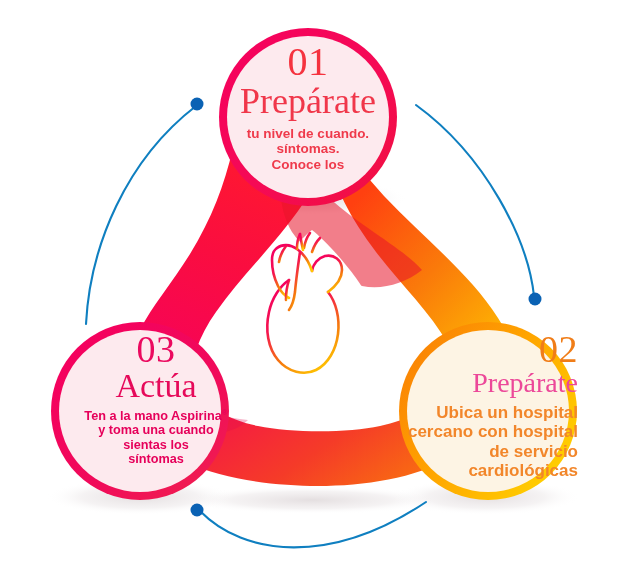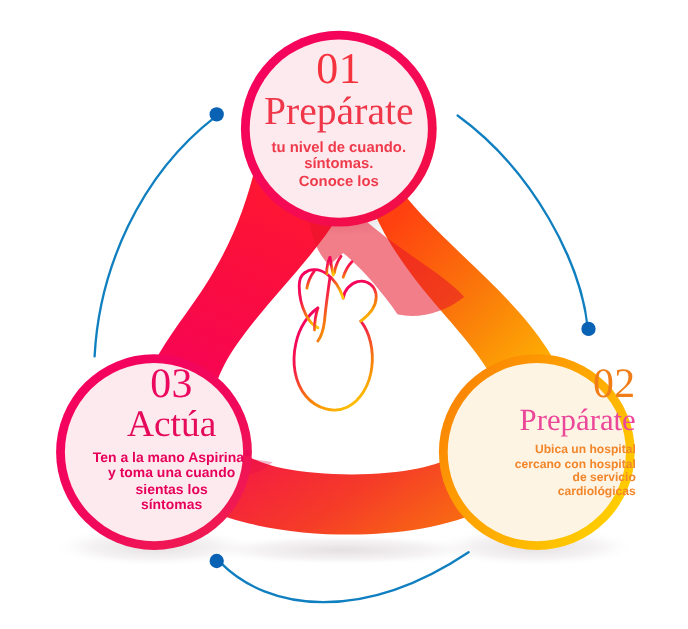--- a/index.html
+++ b/index.html
@@ -54,21 +54,21 @@
   
   #node1-text { left: 215px; top: 42px; width: 186px; }
   #node1-text .node-num   { font-size: 40px; color: #f5333f; }
   #node1-text .node-title { font-size: 36px; color: #f0374a; margin-top: 1px; }
   #node1-text .node-desc  { font-size: 13.5px; color: #ef3a4b; margin-top: 7px; }
 
   
   #node2-text { left: 398px; top: 330px; width: 180px; text-align: right; }
   #node2-text .node-num   { font-size: 38px; color: #f07d18; }
   #node2-text .node-title { font-size: 28px; color: #ec4899; margin-top: 1px; }
-  #node2-text .node-desc  { font-size: 11px; color: #f2862a; margin-top: 6px; }
+  #node2-text .node-desc  { font-size: 17px; color: #f2862a; margin-top: 6px; }
 
   
   #node3-text { left: 64px; top: 330px; width: 184px; }
   #node3-text .node-num   { font-size: 38px; color: #eb0a5f; }
   #node3-text .node-title { font-size: 34px; color: #e60a5a; margin-top: 1px; }
   #node3-text .node-desc  { font-size: 12.7px; color: #e6005a; margin-top: 6px; }
 
   .node-desc .line { display: block; white-space: nowrap; }
   .reg { font-size: 0.62em; vertical-align: super; line-height: 0; }
 </style>

